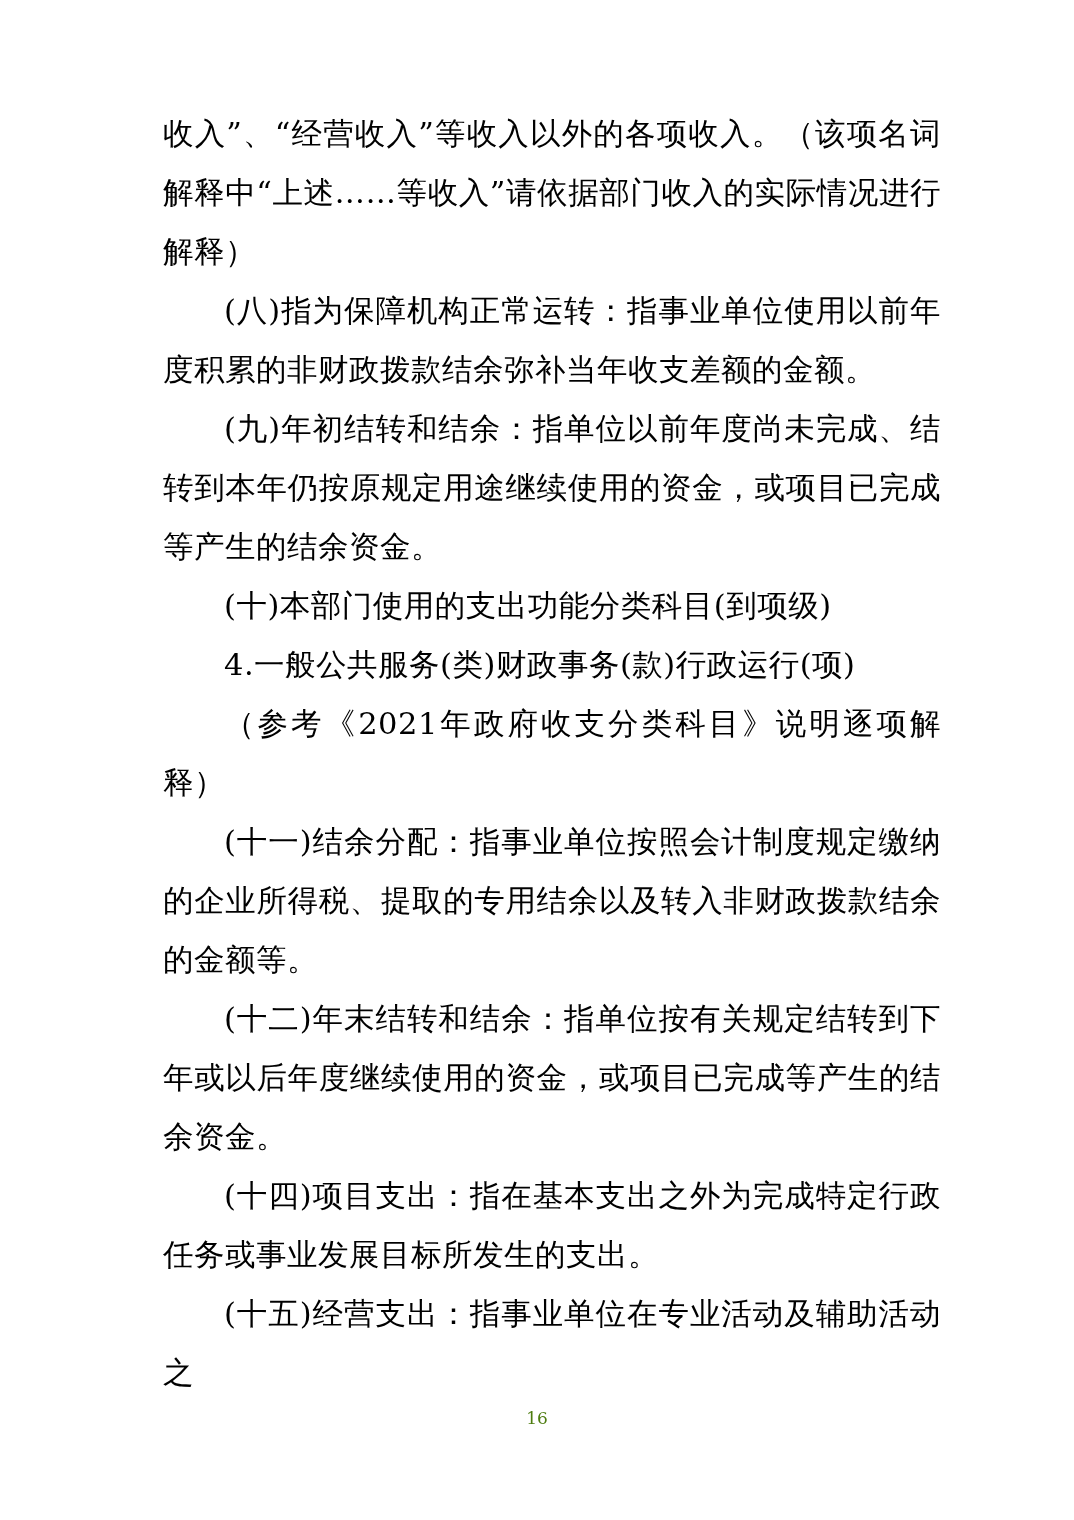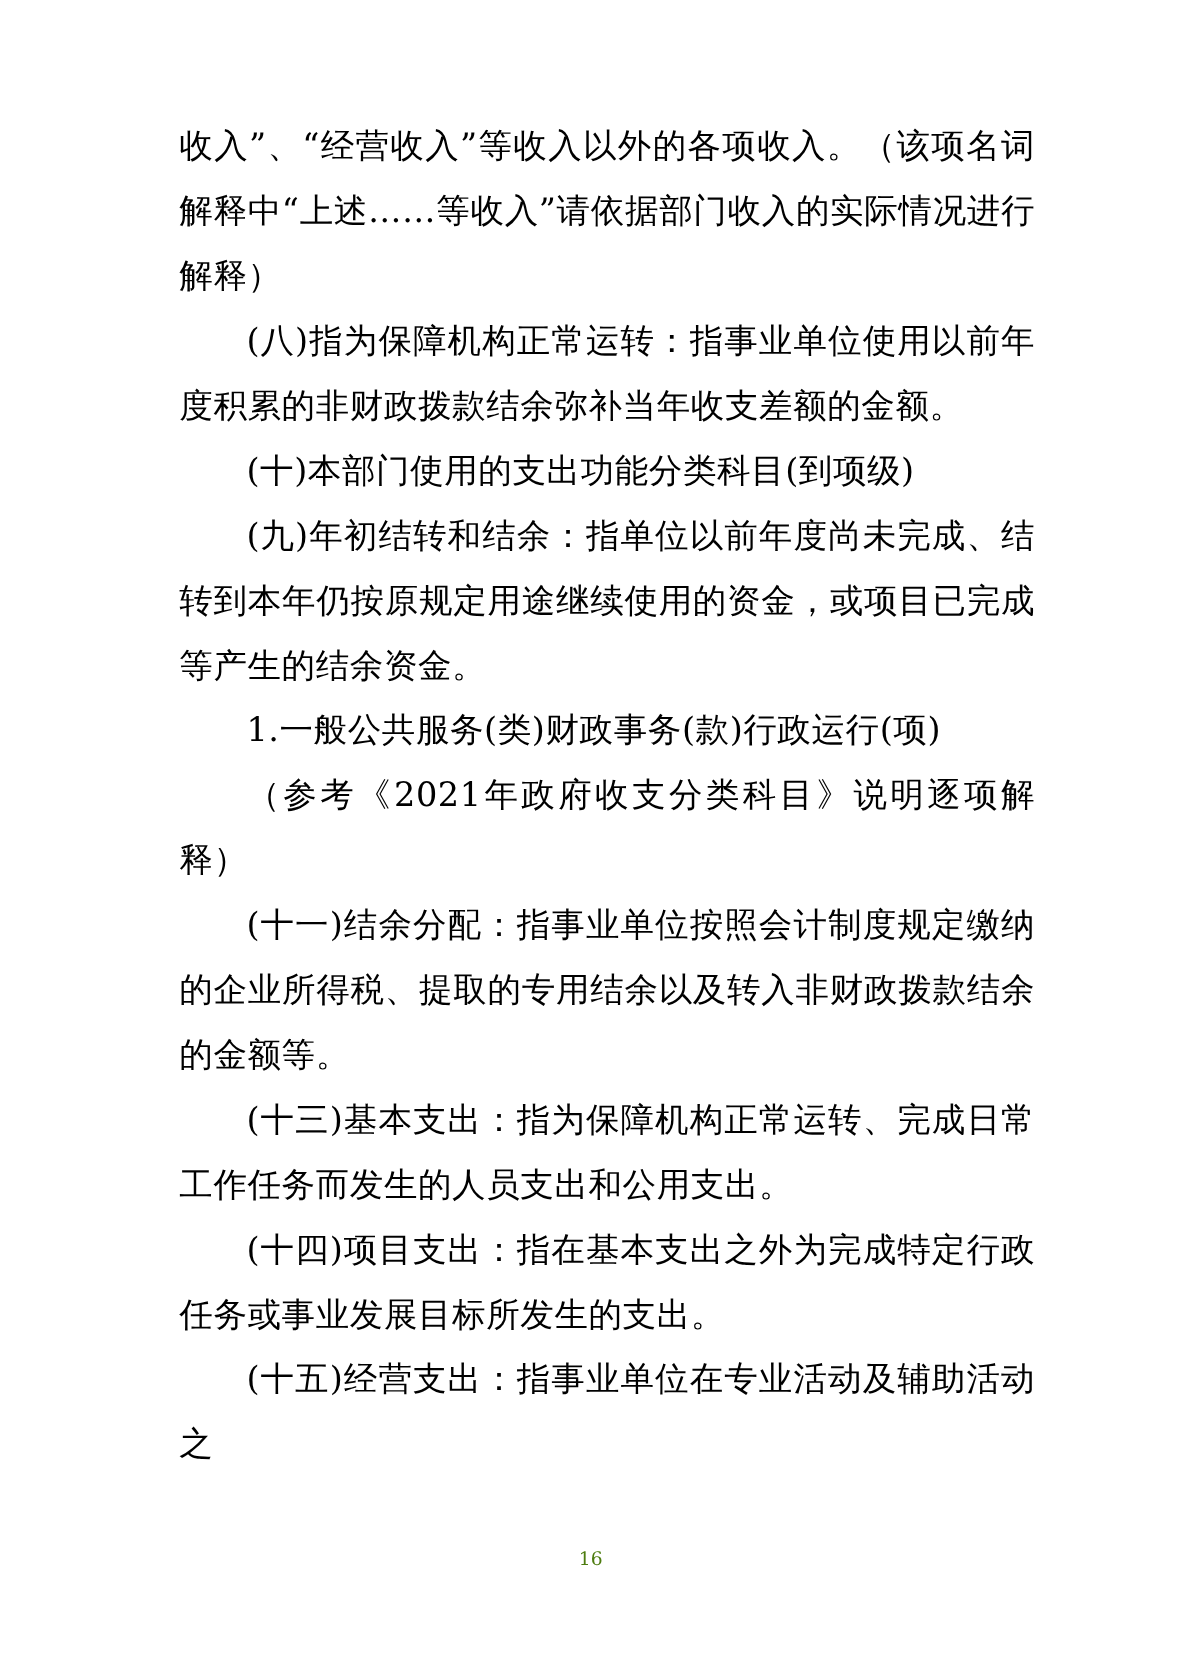--- a/index.html
+++ b/index.html
@@ -49,23 +49,23 @@
     color: #4d7c0f;
   }
 </style>
 </head>
 <body>
 
 <div class="page">
   <div class="content">
     <p class="para">收入”、“经营收入”等收入以外的各项收入。（该项名词解释中“上述……等收入”请依据部门收入的实际情况进行解释）</p>
     <p class="para indent">(八)指为保障机构正常运转：指事业单位使用以前年度积累的非财政拨款结余弥补当年收支差额的金额。</p>
+    <p class="para indent">(九)年初结转和结余：指单位以前年度尚未完成、结转到本年仍按原规定用途继续使用的资金，或项目已完成等产生的结余资金。</p>
     <p class="para indent">(十)本部门使用的支出功能分类科目(到项级)</p>
-    <p class="para indent">(九)年初结转和结余：指单位以前年度尚未完成、结转到本年仍按原规定用途继续使用的资金，或项目已完成等产生的结余资金。</p>
-    <p class="para indent">1.一般公共服务(类)财政事务(款)行政运行(项)</p>
+    <p class="para indent">4.一般公共服务(类)财政事务(款)行政运行(项)</p>
     <p class="para indent">（参考《2021年政府收支分类科目》说明逐项解释）</p>
     <p class="para indent">(十一)结余分配：指事业单位按照会计制度规定缴纳的企业所得税、提取的专用结余以及转入非财政拨款结余的金额等。</p>
-    <p class="para indent">(十三)基本支出：指为保障机构正常运转、完成日常工作任务而发生的人员支出和公用支出。</p>
+    <p class="para indent">(十二)年末结转和结余：指单位按有关规定结转到下年或以后年度继续使用的资金，或项目已完成等产生的结余资金。</p>
     <p class="para indent">(十四)项目支出：指在基本支出之外为完成特定行政任务或事业发展目标所发生的支出。</p>
     <p class="para indent">(十五)经营支出：指事业单位在专业活动及辅助活动之</p>
   </div>
   <div class="page-number">16</div>
 </div>
 
 </body></html>

